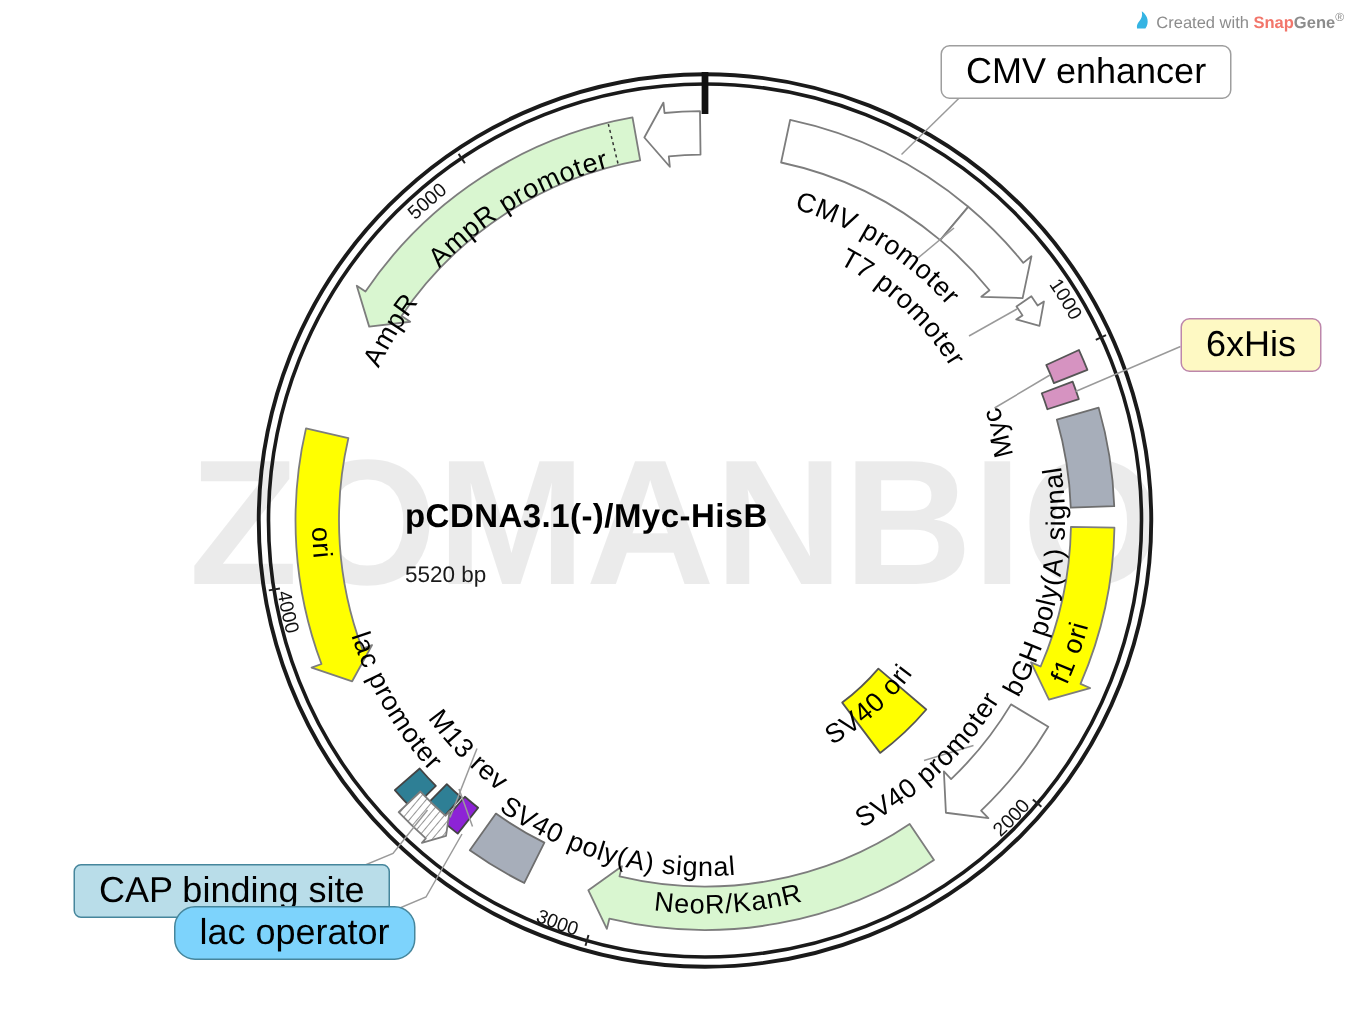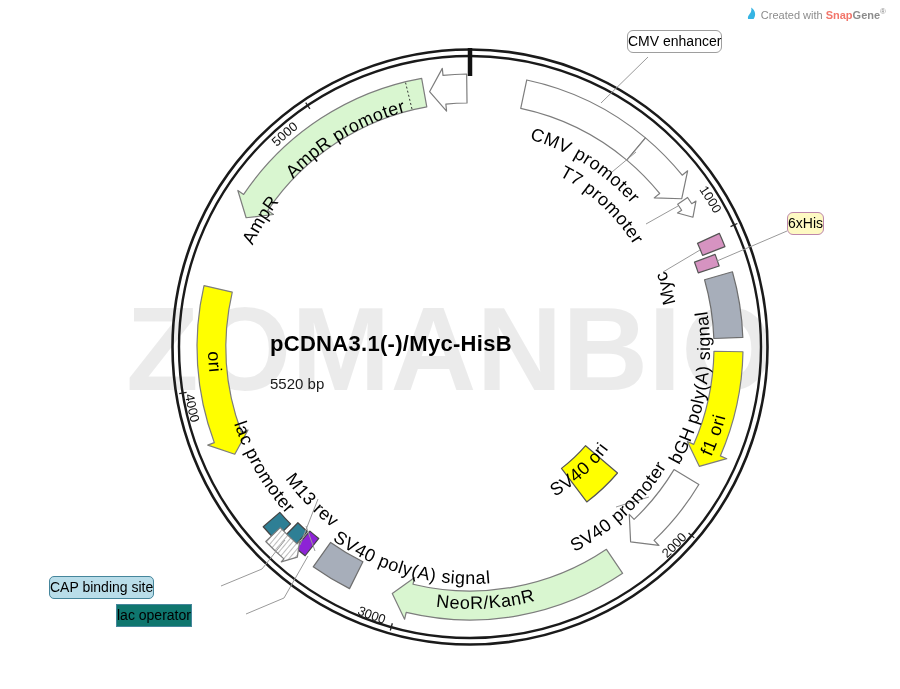--- a/index.html
+++ b/index.html
@@ -2,31 +2,31 @@
 <html><head>
 <meta charset="utf-8">
 <style>
   html,body{margin:0;padding:0}
   body{width:900px;height:689px;position:relative;background:#ffffff;
        font-family:"Liberation Sans",sans-serif;overflow:hidden}
   .watermark{position:absolute;left:0;right:0;top:289px;text-align:center;
        font-size:119px;font-weight:bold;line-height:1;letter-spacing:0;
        color:#000;opacity:.073;z-index:1;pointer-events:none;white-space:nowrap}
   #map-svg{position:absolute;left:0;top:0;z-index:2}
-  .boxed{position:absolute;z-index:3;font-size:14px;padding:1px 0;
+  .boxed{position:absolute;z-index:3;font-size:24px;padding:1px 16px;
        border:1.5px solid #9e9e9e;border-radius:6px;color:#000;white-space:nowrap;
        background:#fff;line-height:1.35}
   #lbl-cmv-enhancer{left:627px;top:30px;background:#ffffff;border-color:#9e9e9e}
   #lbl-his6{left:787px;top:212px;background:#fef9c3;border-color:#bd87ab}
   #lbl-cap{left:49px;top:576px;background:#b9dde9;border-color:#46869c;border-radius:5px}
-  #lbl-lacop{left:116px;top:604px;background:#0f766e;border-color:#46869c;border-radius:0}
+  #lbl-lacop{left:116px;top:604px;background:#7dd3fc;border-color:#46869c;border-radius:14px}
   .title-block{position:absolute;left:270px;top:331px;width:400px;z-index:3}
   .title-name{font-size:22px;font-weight:bold;color:#000;letter-spacing:.3px}
   .title-size{font-size:15px;color:#1a1a1a;margin-top:18px}
-  .credit{position:absolute;top:7px;right:14px;z-index:3;font-size:11px;color:#8c8c8c;
+  .credit{position:absolute;top:7px;right:4px;z-index:3;font-size:11px;color:#8c8c8c;
        display:flex;gap:4px}
   .credit b{font-weight:bold}
   .credit .snap{color:#f2766b}
   .credit .gene{color:#8c8c8c}
   .credit .reg{font-size:8px;vertical-align:super}
 </style>
 </head>
 <body>
 
 <div class="watermark">ZOMANBIO</div>

